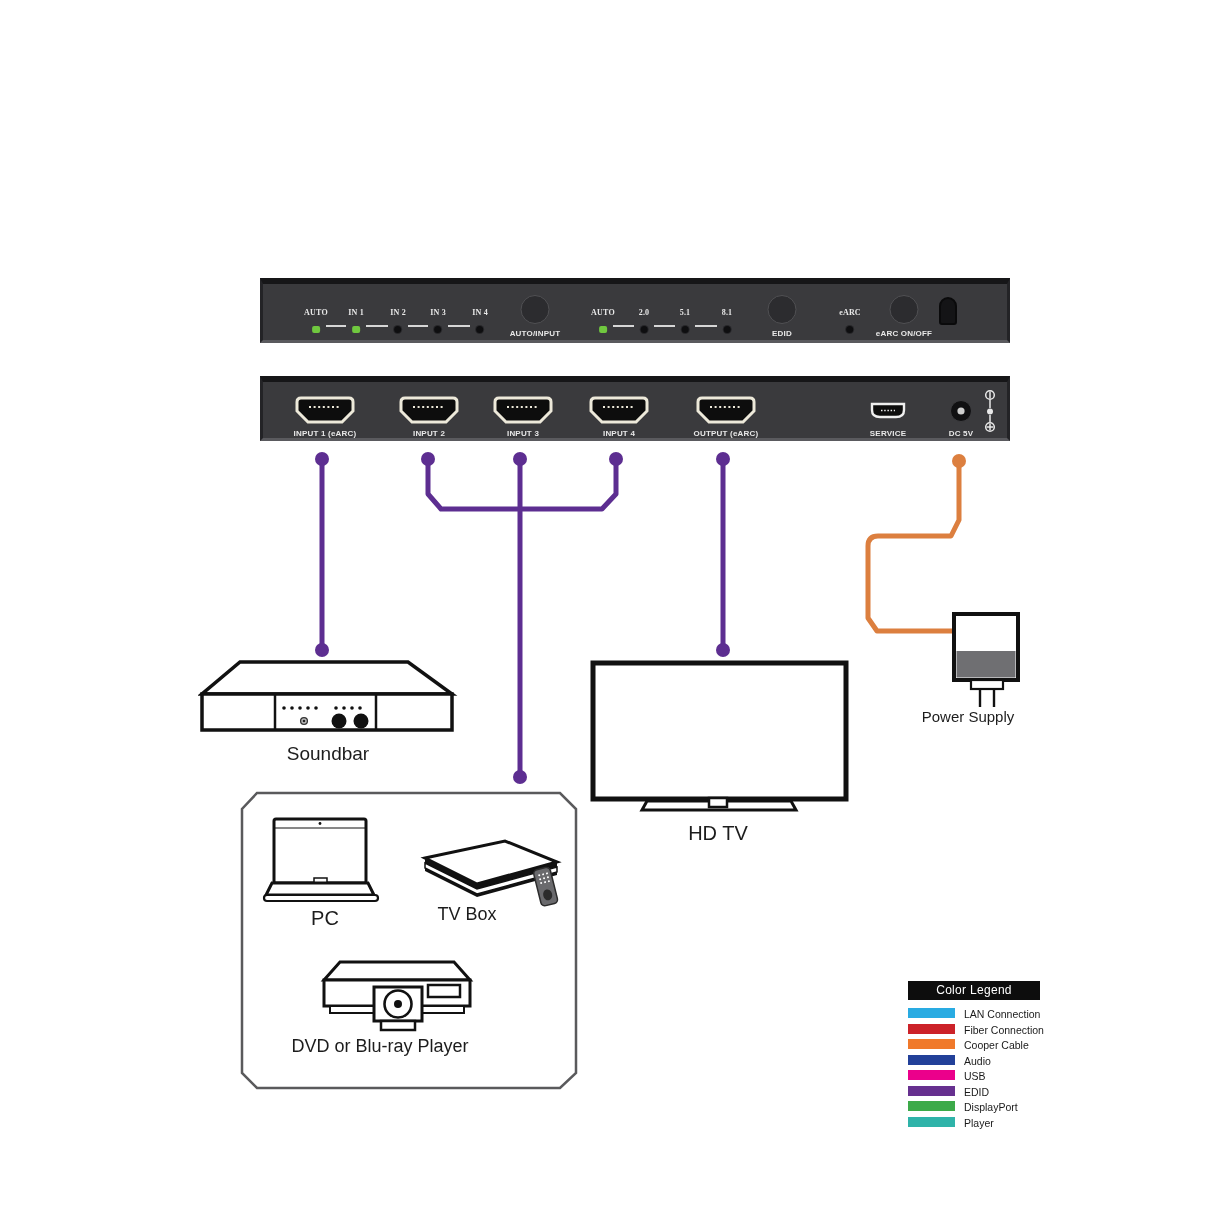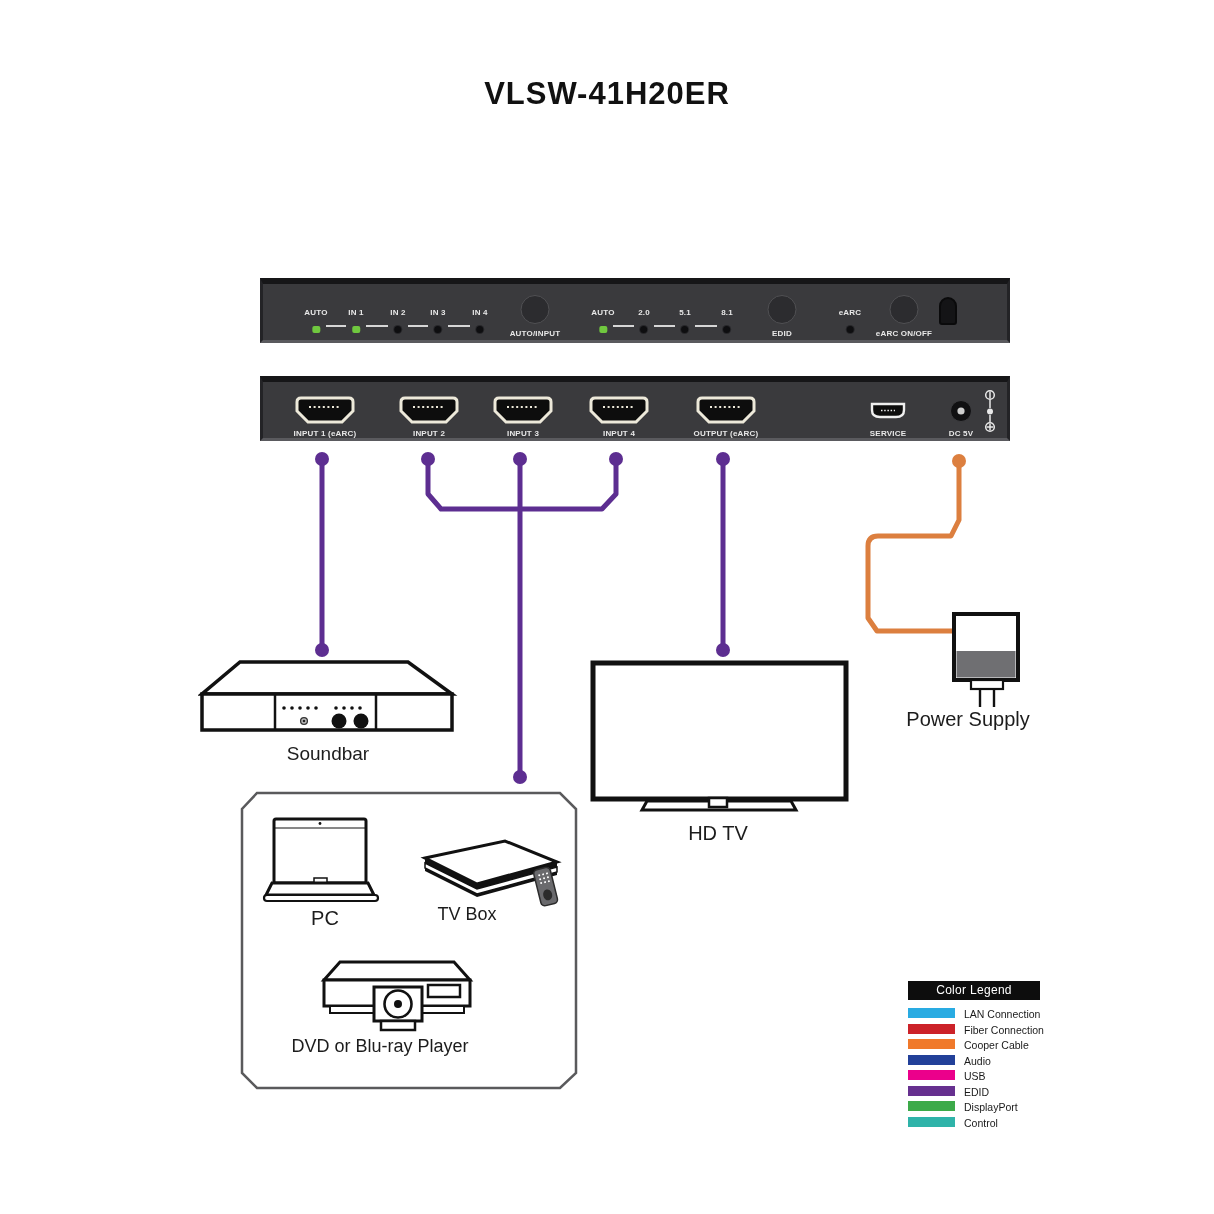--- a/index.html
+++ b/index.html
@@ -14,21 +14,21 @@
   .cables{position:absolute;left:0;top:0;z-index:1;}
 
   
   .panel{position:absolute;left:260px;width:750px;height:65px;background:#3A3A3D;
          border-top:6px solid #161618;border-bottom:3px solid #5A5A5E;
          border-left:3px solid #232326;border-right:3px solid #232326;
          box-sizing:border-box;z-index:2;}
   .front-panel{top:278px;}
   .rear-panel{top:376px;}
   .p-label{font-size:8px;font-weight:bold;color:#E8E8E8;letter-spacing:.2px;white-space:nowrap;}
-  .led-item{position:absolute;top:17px;transform:translateX(-50%);text-align:left;}
+  .led-item{position:absolute;top:17px;transform:translateX(-50%);text-align:left;font-family:Liberation Serif, serif;}
   .led{display:block;margin:7px auto 0;}
   .led-on{width:8px;height:7px;border-radius:2px;}
   .led-off{width:7px;height:7px;border-radius:50%;background:#0E0E10;box-shadow:0 0 0 1px #27272a;}
   .dash{position:absolute;top:41px;height:2px;background:#D6D6D6;}
   .panel-btn{position:absolute;top:11px;width:29px;height:29px;border-radius:50%;
              background:#2C2C2F;border:1px solid #505053;transform:translateX(-50%);box-sizing:border-box;}
   .btn-label{position:absolute;top:45px;transform:translateX(-50%);}
   .ir-window{position:absolute;left:676px;top:13px;width:18px;height:28px;background:#141416;
              border:2px solid #0a0a0b;border-radius:9px 9px 3px 3px;box-sizing:border-box;}
   .port{position:absolute;top:14px;transform:translateX(-50%);}
@@ -49,21 +49,20 @@
   .legend-rows{margin-top:8px;}
   .legend-row{display:flex;margin-bottom:3.5px;}
   .swatch{width:47px;height:10px;flex:0 0 auto;}
   .legend-label{margin-left:9px;font-size:10.5px;color:#1a1a1a;white-space:nowrap;}
 </style>
 </head>
 <body>
 
 <div class="page">
 
-  <div class="title">VLSW-41H20ER</div>
 
   <svg class="cables" width="1214" height="1214">
     <g stroke="var(--hdmi)" stroke-width="5" fill="none" stroke-linejoin="round">
       <path d="M322 459 V650"></path>
       <path d="M428 459 V494 L441 509 H602 L616 494 V459"></path>
       <path d="M520 459 V777"></path>
       <path d="M723 459 V649"></path>
     </g>
     <g fill="var(--hdmi)">
       <circle cx="322" cy="459" r="7"></circle>
@@ -241,21 +240,21 @@
   </svg>
   <span class="dev-label" style="left:718px;top:822px;font-size:20px">HD TV</span>
 
   <svg class="dev" style="left:950px;top:610px" width="75" height="105" viewBox="0 0 75 105">
     <rect x="4" y="4" width="64" height="66" fill="#fff" stroke="#111" stroke-width="4"></rect>
     <rect x="6.5" y="41" width="59" height="26.5" fill="#6F6F72"></rect>
     <rect x="21" y="70" width="32" height="9" fill="#fff" stroke="#111" stroke-width="2.2"></rect>
     <line x1="30" y1="79" x2="30" y2="97" stroke="#111" stroke-width="2.4"></line>
     <line x1="44" y1="79" x2="44" y2="97" stroke="#111" stroke-width="2.4"></line>
   </svg>
-  <span class="dev-label" style="left:968px;top:708px;font-size:20px">Power Supply</span>
+  <span class="dev-label" style="left:968px;top:708px;font-size:15px">Power Supply</span>
 
   <svg class="dev" style="left:240px;top:790px" width="340" height="302" viewBox="0 0 340 302">
     <polygon points="17,3 320,3 336,19 336,283 320,298 17,298 2,283 2,19" fill="#fff" stroke="#5A5A5C" stroke-width="2.5"></polygon>
   </svg>
 
   <svg class="dev" style="left:262px;top:815px" width="120" height="95" viewBox="0 0 120 95">
     <rect x="12" y="4" width="92" height="64" rx="2" fill="#fff" stroke="#111" stroke-width="3"></rect>
     <line x1="13" y1="13" x2="103" y2="13" stroke="#111" stroke-width="1"></line>
     <circle cx="58" cy="8.5" r="1.4" fill="#111"></circle>
     <rect x="52" y="63" width="13" height="5" fill="#fff" stroke="#111" stroke-width="1.5"></rect>
@@ -325,18 +324,18 @@
       <div class="legend-row">
         <span class="swatch" style="background: rgb(102, 48, 143);"></span>
         <span class="legend-label">EDID</span>
       </div>
       <div class="legend-row">
         <span class="swatch" style="background: rgb(60, 170, 73);"></span>
         <span class="legend-label">DisplayPort</span>
       </div>
       <div class="legend-row">
         <span class="swatch" style="background: rgb(47, 179, 169);"></span>
-        <span class="legend-label">Control</span>
+        <span class="legend-label">Player</span>
       </div>
     </div>
   </div>
 
 </div>
 
 </body></html>

